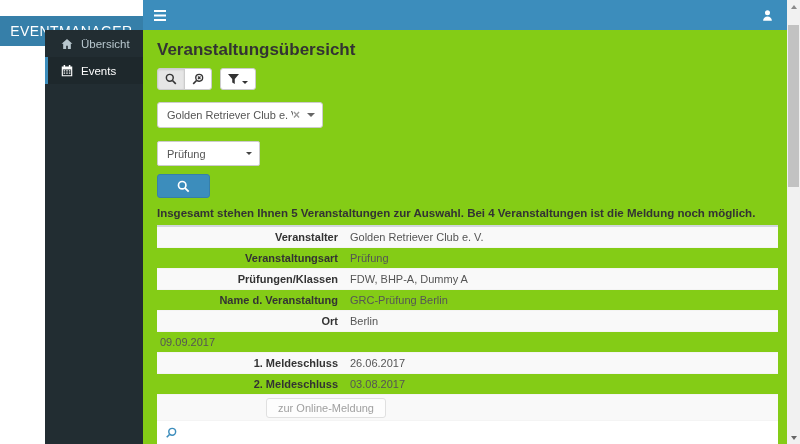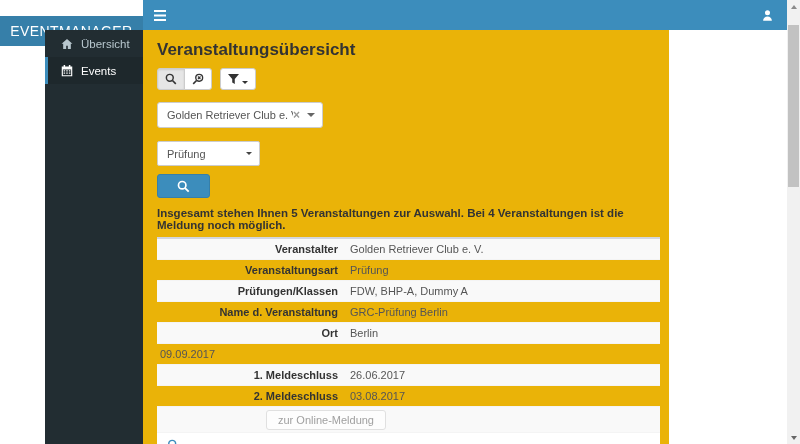--- a/index.html
+++ b/index.html
@@ -30,21 +30,21 @@
   }
   
   .sidebar{position:absolute;left:0;top:30px;width:143px;height:414px;background:var(--c-sidebar);margin-left:45px;}
   .side-item{
     height:27px;display:flex;align-items:center;gap:8px;padding-left:13px;
     color:#b8c7ce;font-size:11.5px;border-left:3px solid transparent;cursor:pointer;
   }
   .side-item.active{background:var(--c-sidebar-active);color:#fff;border-left-color:var(--c-accent);}
   .side-item .ic{width:12px;height:12px;display:inline-flex;}
   
-  .content{position:absolute;left:143px;top:30px;width:526px;height:414px;background:#eab308;padding:6px 9px 0 14px;}
+  .content{position:absolute;left:143px;top:30px;width:644px;height:414px;background:#84cc16;padding:6px 9px 0 14px;}
   .page-title{font-size:17px;font-weight:bold;color:#333;margin:4px 0 9px;line-height:19px;}
   .toolbar{display:flex;gap:8px;margin-bottom:12px;}
   .btn-group{display:flex;}
   .tbtn{
     width:28px;height:22px;border:1px solid #ccc;background:#fff;cursor:pointer;
     display:flex;align-items:center;justify-content:center;padding:0;
   }
   .btn-group .tbtn:first-child{border-radius:3px 0 0 3px;}
   .btn-group .tbtn:last-child{border-radius:0 3px 3px 0;margin-left:-1px;}
   .tbtn.active{background:#e6e6e6;box-shadow:inset 0 1px 2px rgba(0,0,0,.12);}

